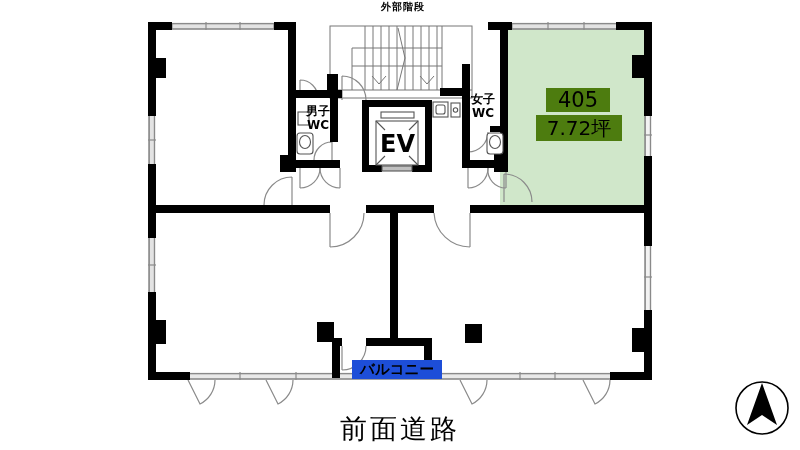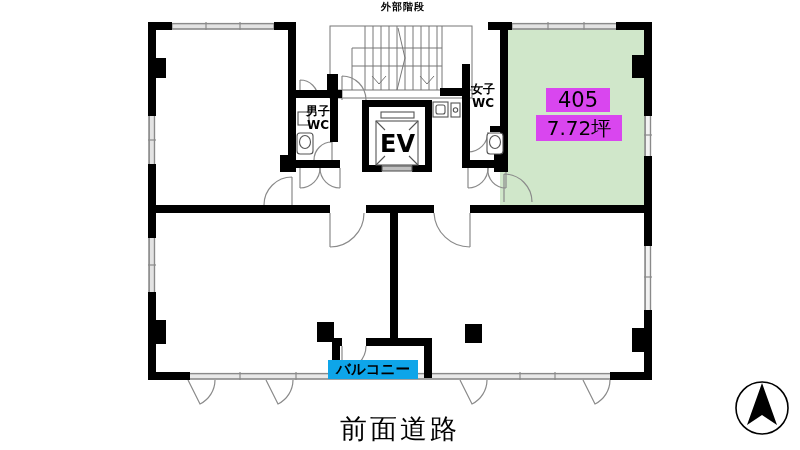--- a/index.html
+++ b/index.html
@@ -1,28 +1,28 @@
 <!DOCTYPE html>
 <html><head>
 <meta charset="utf-8">
 <style>
   html,body{margin:0;padding:0;background:#fff;}
   .stage{position:relative;width:800px;height:450px;background:#ffffff;overflow:hidden;
          font-family:"DejaVu Sans","Liberation Sans",sans-serif;}
   .stage svg{position:absolute;left:0;top:0;}
   .lbl{position:absolute;color:#000;text-align:center;white-space:nowrap;}
   .lbl-stair{left:338px;top:0px;width:130px;font-size:10px;font-weight:600;letter-spacing:1px;}
-  .chip{background:#d946ef;}
+  .chip{background:#4d7c0f;}
   .lbl-room-no{left:546px;top:88px;width:64px;font-size:21px;font-weight:500;line-height:24px;}
   .lbl-room-area{left:536px;top:115px;width:86px;font-size:20px;font-weight:500;line-height:26px;}
   .lbl-ev{left:369px;top:130px;width:57px;font-size:24px;font-weight:600;line-height:28px;text-align:center;}
   .lbl-wc{font-size:12px;font-weight:600;line-height:13.5px;}
   .lbl-mens{left:299px;top:105px;width:38px;}
-  .lbl-womens{left:464px;top:83px;width:38px;}
-  .lbl-balcony{left:328px;top:360px;width:90px;font-size:14.5px;font-weight:600;background:#0ea5e9;}
+  .lbl-womens{left:464px;top:93px;width:38px;}
+  .lbl-balcony{left:352px;top:360px;width:90px;font-size:14.5px;font-weight:600;background:#1d4ed8;}
   .lbl-road{left:310px;top:411px;width:180px;font-size:27px;font-weight:400;letter-spacing:3px;}
 </style>
 </head>
 <body>
 
 <div class="stage">
   <svg width="800" height="450" viewBox="0 0 800 450">
 
     <rect x="500" y="25" width="150" height="185" fill="#d0e7ca"></rect>
 

